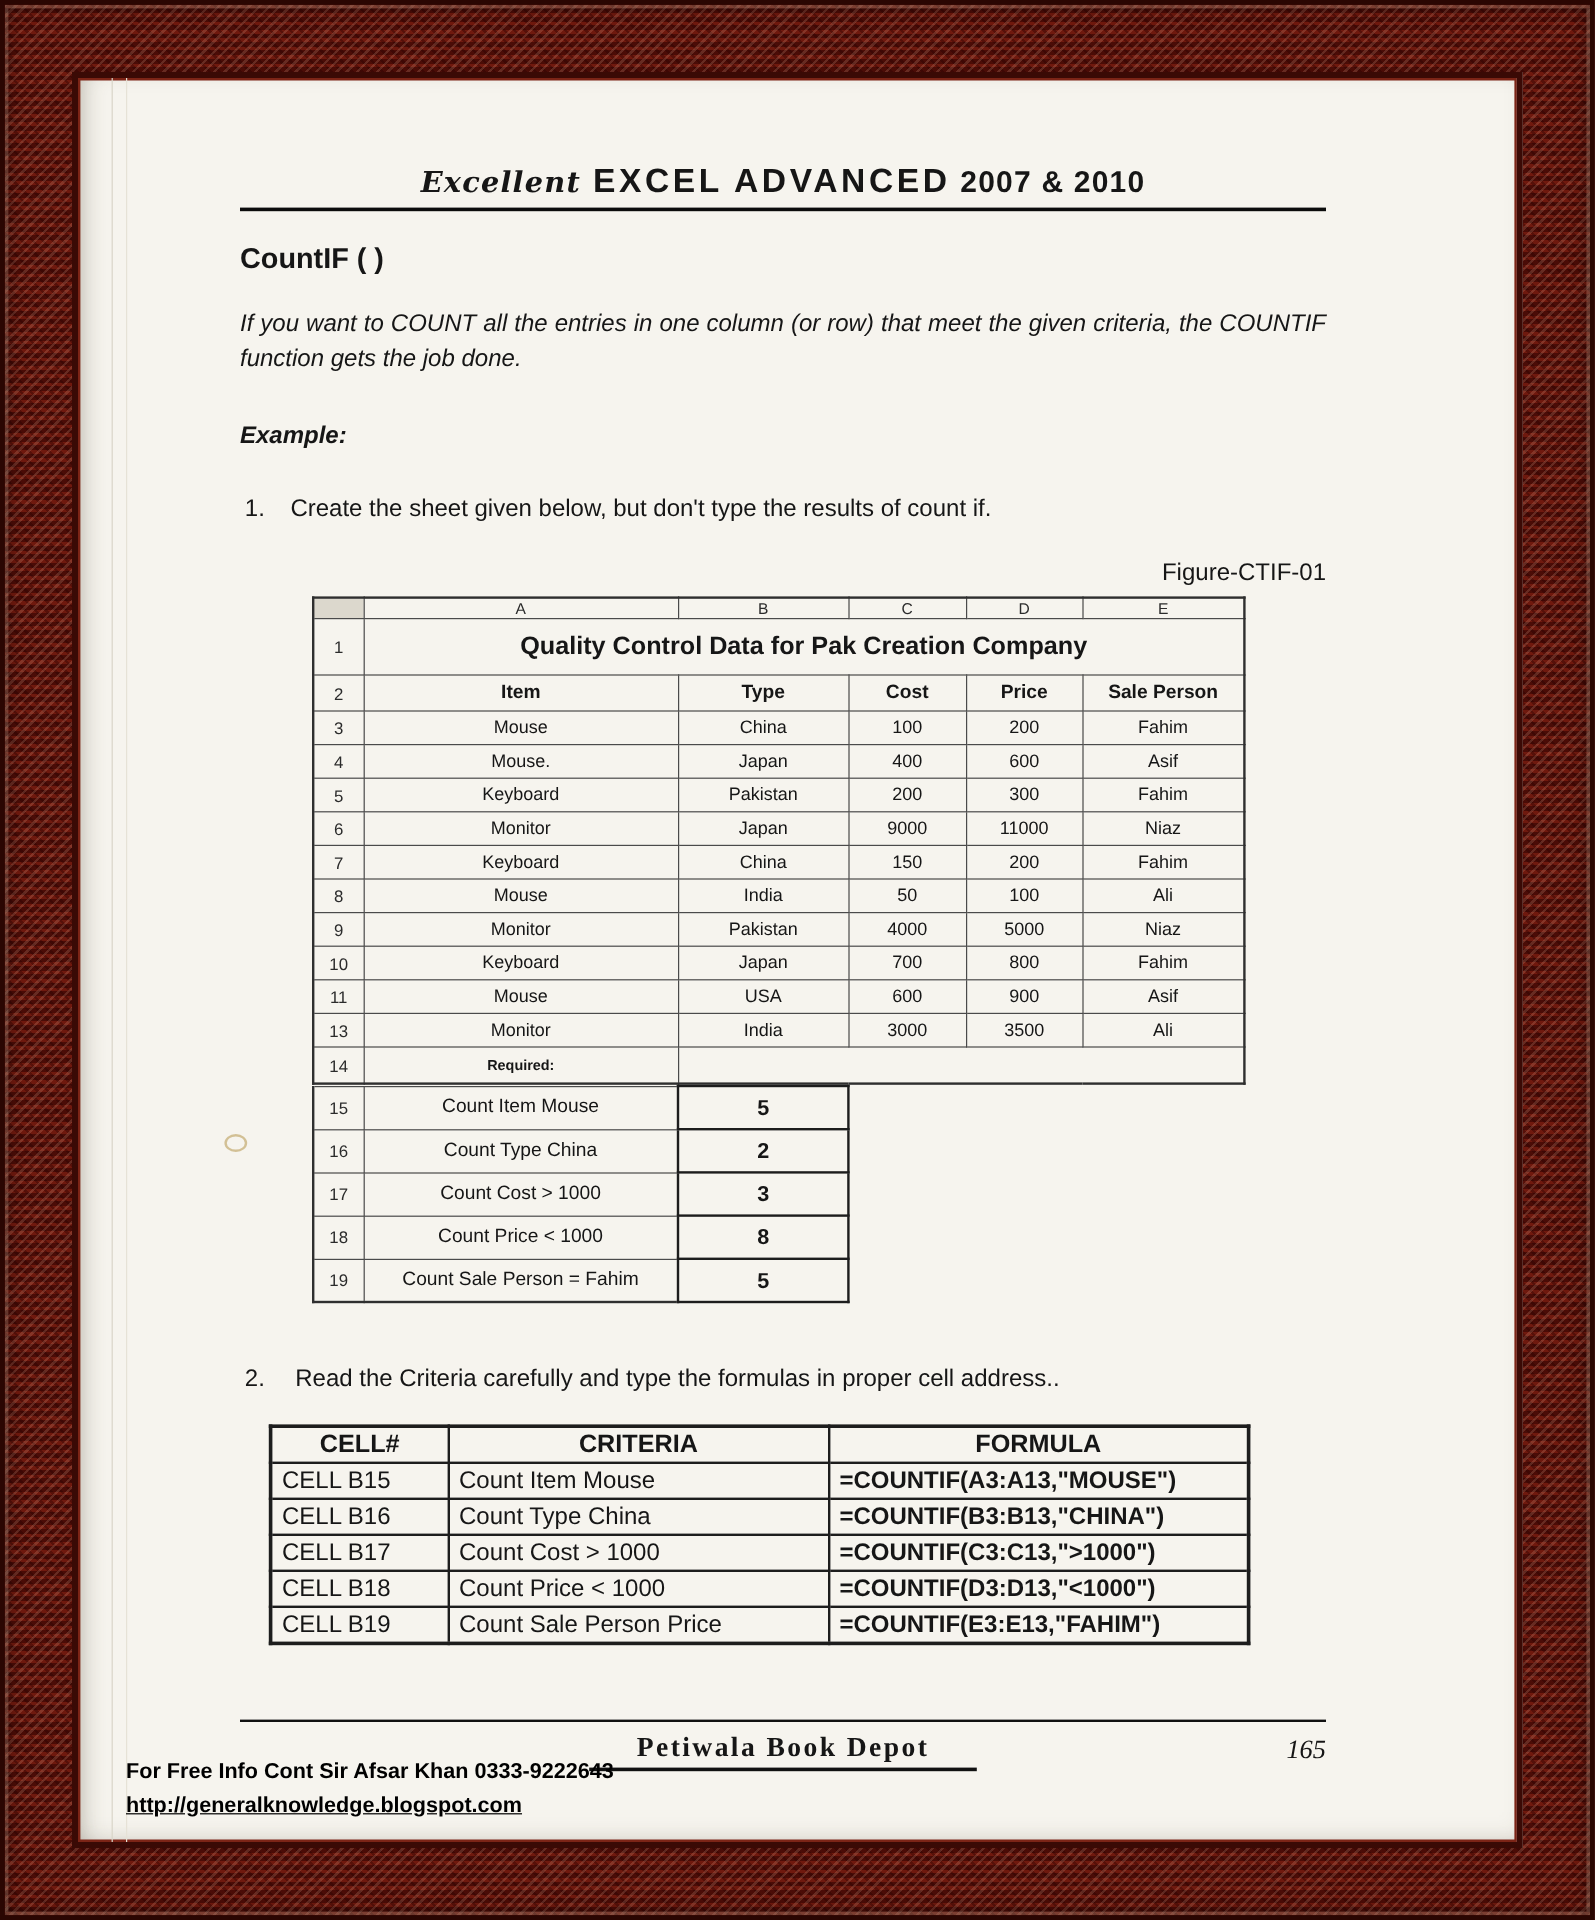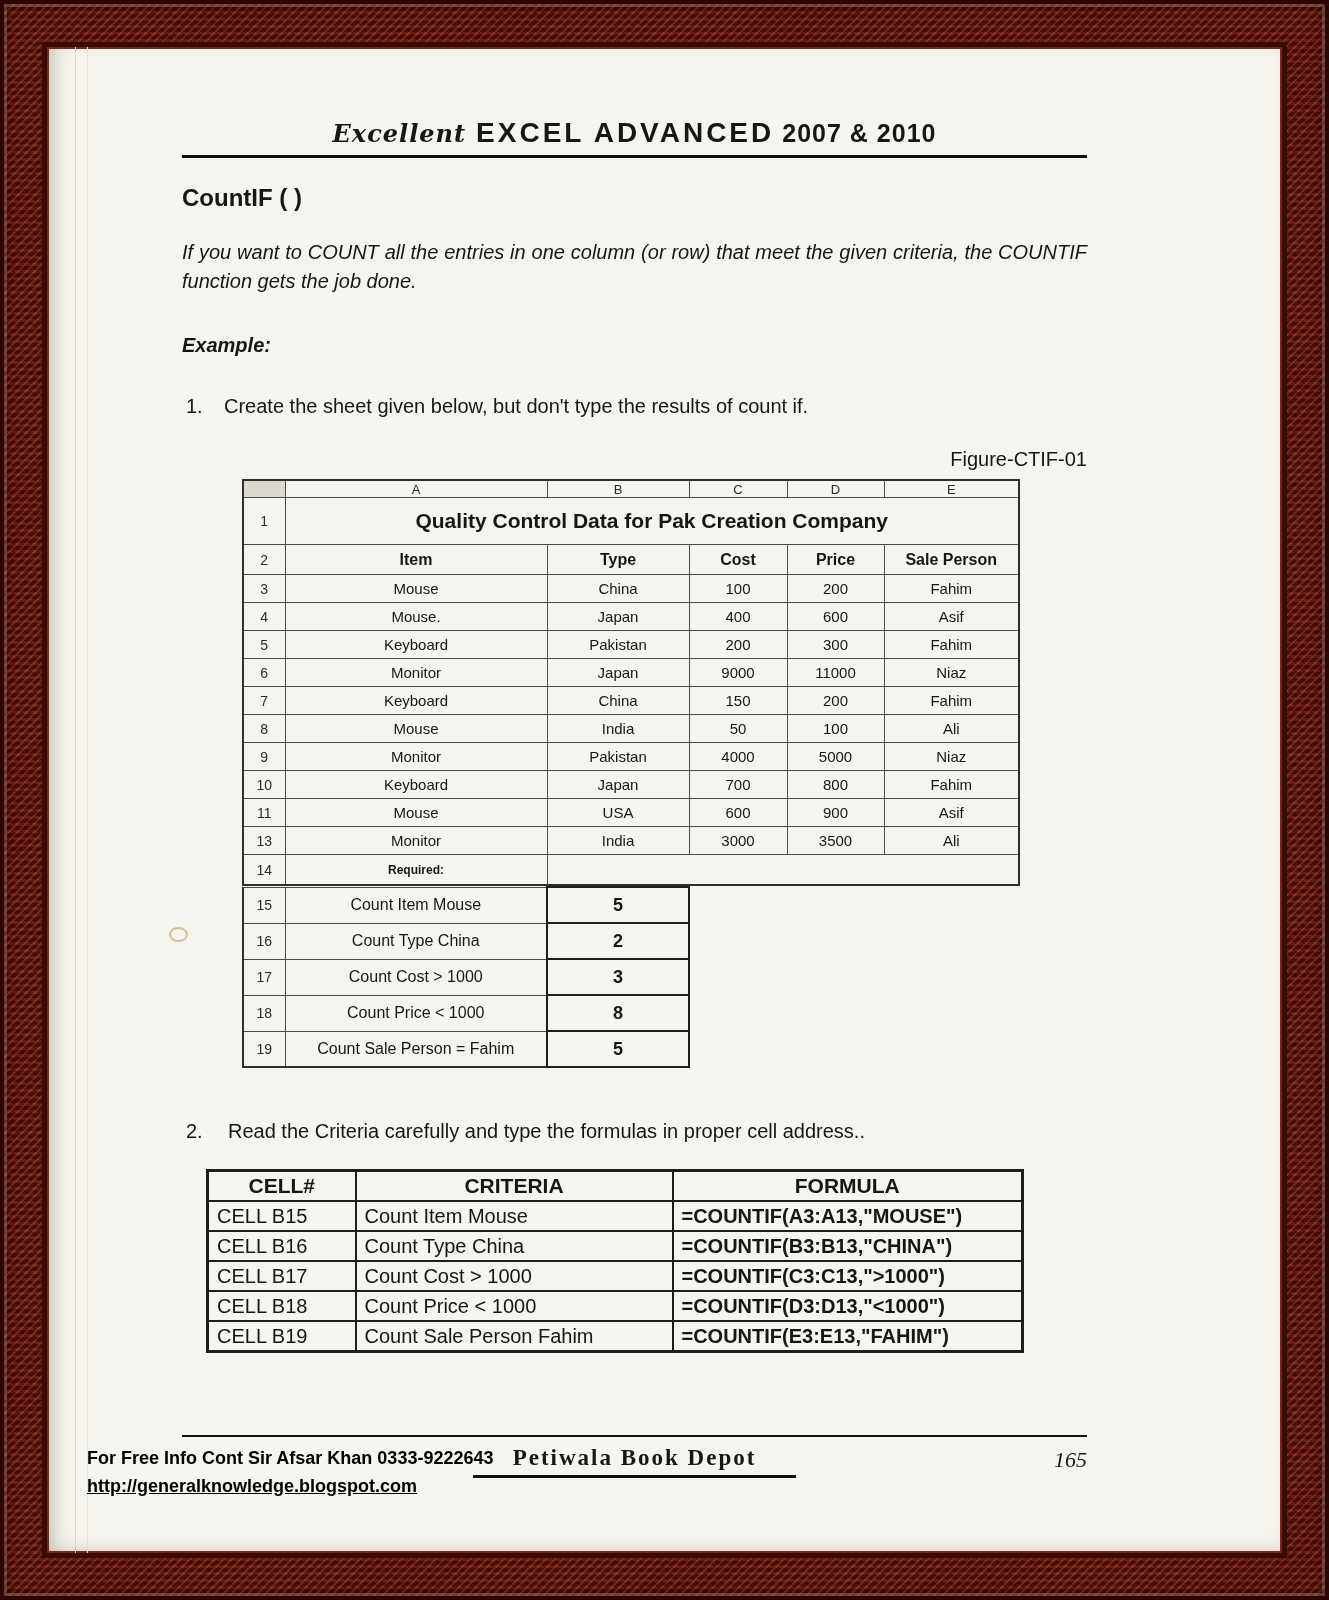--- a/index.html
+++ b/index.html
@@ -4,21 +4,21 @@
 <style>
   html,body{margin:0;padding:0;}
   body{
     width:1329px;height:1600px;position:relative;
     font-family:"Liberation Sans", sans-serif;
     color:#161616;background:#fff;
   }
   
   .frame{
     position:absolute;inset:0;box-sizing:border-box;
-    padding:38px;
+    padding:56px;
     border:4px solid #2a0602;
     background-color:#5e100a;
     background-image:
       repeating-linear-gradient(135deg, rgba(255,205,175,.16) 0 2px, rgba(0,0,0,0) 2px 6px),
       repeating-linear-gradient(45deg, rgba(35,0,0,.32) 0 2px, rgba(0,0,0,0) 2px 6px),
       repeating-linear-gradient(0deg, rgba(125,32,17,.55) 0 3px, rgba(58,9,4,.55) 3px 7px);
     box-shadow:
       inset 0 0 0 3px rgba(255,215,185,.22),
       inset 0 0 14px rgba(0,0,0,.55);
   }
@@ -68,21 +68,21 @@
   .count td.val{border:2.5px solid #1d1d1d;font-weight:700;font-size:18px;}
   
   .ftable{margin:26px 0 0 24px;border-collapse:collapse;table-layout:fixed;width:815px;
           border:3px solid #1d1d1d;font-size:20px;}
   .ftable td,.ftable th{border:2px solid #1d1d1d;height:26px;padding:1px 8px;overflow:hidden;white-space:nowrap;}
   .ftable th{font-weight:700;text-align:center;font-size:21px;}
   .ftable td.f0{text-align:left;}
   .ftable td.f1{text-align:left;}
   .ftable td.f2{text-align:left;font-weight:700;}
   
-  .footer{margin-top:82px;border-top:2px solid #111;position:relative;text-align:center;padding-top:8px;}
+  .footer{margin-top:62px;border-top:2px solid #111;position:relative;text-align:center;padding-top:8px;}
   .publisher{display:inline-block;font-family:"Liberation Serif", serif;font-weight:700;
              font-size:23px;letter-spacing:2px;border-bottom:3px solid #111;padding:0 40px 4px 40px;}
   .pagenum{position:absolute;right:0;top:10px;font-family:"Liberation Serif", serif;
            font-style:italic;font-size:22px;}
   .bottom-notes{position:absolute;left:40px;top:1398px;font-weight:700;font-size:18px;line-height:1.55;color:#000;}
   .bottom-notes .url{text-decoration:underline;}
 </style>
 </head>
 <body>
 
@@ -303,21 +303,21 @@
               <td class="f1">Count Cost &gt; 1000</td>
               <td class="f2">=COUNTIF(C3:C13,"&gt;1000")</td>
             </tr>
             <tr>
               <td class="f0">CELL B18</td>
               <td class="f1">Count Price &lt; 1000</td>
               <td class="f2">=COUNTIF(D3:D13,"&lt;1000")</td>
             </tr>
             <tr>
               <td class="f0">CELL B19</td>
-              <td class="f1">Count Sale Person Fahim</td>
+              <td class="f1">Count Sale Person Price</td>
               <td class="f2">=COUNTIF(E3:E13,"FAHIM")</td>
             </tr>
           </tbody>
       </table>
 
       <div class="footer">
         <span class="publisher">Petiwala Book Depot</span>
         <span class="pagenum">165</span>
       </div>
 

